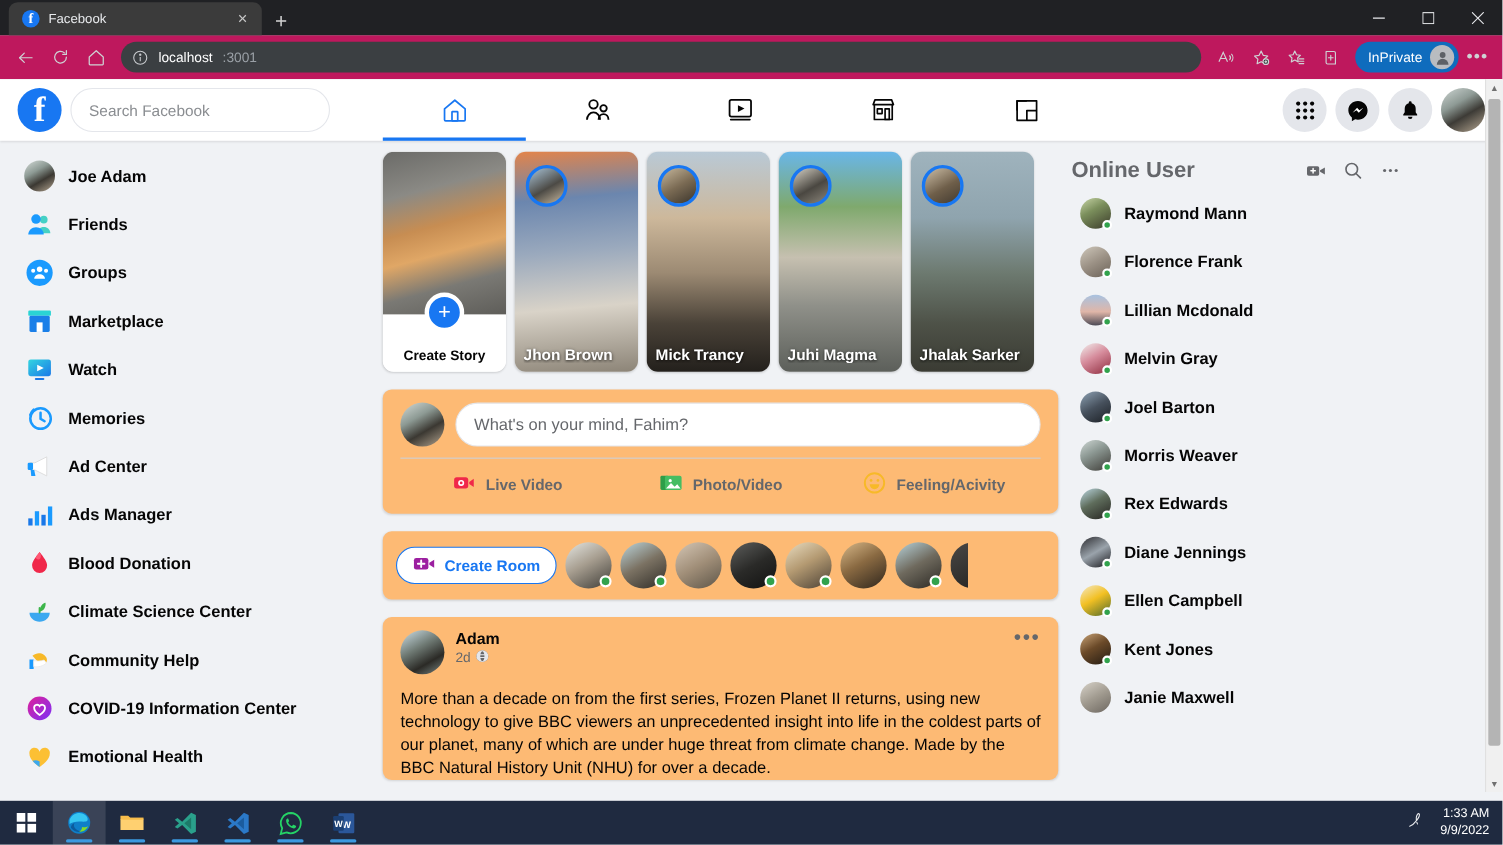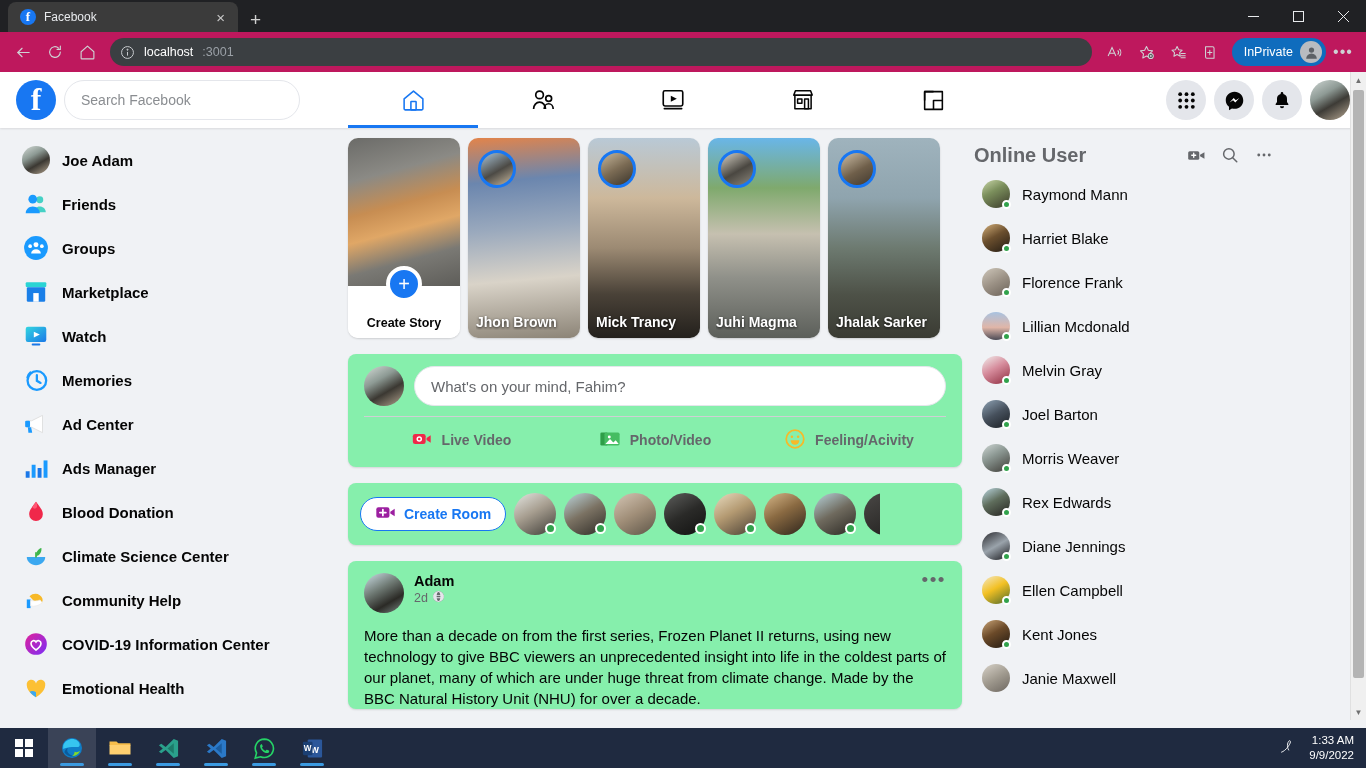--- a/index.html
+++ b/index.html
@@ -97,21 +97,21 @@
   .left-col { width: 348px; padding: 10px 8px 0 14px; overflow: hidden; flex: 0 0 auto; }
   .side-item {
     display: flex; align-items: center; gap: 12px; height: 44px;
     padding: 0 8px; border-radius: 8px; cursor: pointer;
   }
   .side-label { font-size: 15px; color: #050505; font-weight: 600; white-space: nowrap; }
   .side-ico { width: 28px; height: 28px; flex: 0 0 auto; display:flex; align-items:center; justify-content:center; }
 
   
   .center-col { width: 614px; padding-top: 10px; flex: 0 0 auto; }
-  .card { background: #86efac; border-radius: 8px; box-shadow: 0 1px 2px rgba(0,0,0,.12); }
+  .card { background: #fdba74; border-radius: 8px; box-shadow: 0 1px 2px rgba(0,0,0,.12); }
 
   .stories { display: flex; gap: 8px; }
   .story {
     width: 112px; height: 200px; border-radius: 10px; overflow: hidden;
     position: relative; cursor: pointer; flex: 0 0 auto;
     background-size: cover; background-position: center;
     box-shadow: 0 1px 2px rgba(0,0,0,.15);
   }
   .story-create { background: #fff; }
   .story-create .thumb { height: 148px; background-size: cover; background-position: center; }
@@ -175,21 +175,21 @@
   .right-col { width: 340px; padding: 10px 24px 0 12px; flex: 0 0 auto; overflow: hidden; }
   .right-head { display: flex; align-items: center; height: 34px; }
   .right-title { font-size: 20px; font-weight: 600; color: #65676b; flex: 1; }
   .right-icons { display: flex; align-items: center; gap: 6px; }
   .r-ico { width: 28px; height: 28px; display: flex; align-items: center; justify-content: center;
            color: #65676b; border-radius: 50%; cursor: pointer; }
   .online-item {
     display: flex; align-items: center; gap: 12px; height: 44px;
     padding: 0 8px; border-radius: 8px; cursor: pointer;
   }
-  .online-name { font-size: 15px; font-weight: 400; color: #050505; white-space: nowrap; }
+  .online-name { font-size: 15px; font-weight: 700; color: #050505; white-space: nowrap; }
   .on-av { position: relative; flex: 0 0 auto; }
 
   
   .pscroll {
     position: absolute; right: 0; top: 0; width: 16px; height: 648px;
     background: #f0f0f0; border-left: 1px solid #e0e0e0; z-index: 20;
   }
   .pscroll .arrow { height: 16px; display: flex; align-items: center; justify-content: center;
                     color: #707070; font-size: 8px; cursor: pointer; }
   .pscroll .thumbb { position: absolute; left: 2px; right: 2px; top: 18px; height: 588px;
@@ -709,27 +709,20 @@
         <div>
           <div class="online-item">
               <span class="on-av">
                 <span class="avatar" style="width:28px;height:28px;display:block;background:linear-gradient(150deg,#c9d6a8,#7b8f5c 40%,#3a3a2a);"></span>
                 <span class="dot-online" style="width:9px;height:9px;right:-1px;bottom:-1px;"></span>
               </span>
               <span class="online-name">Raymond Mann</span>
             </div>
           <div class="online-item">
               <span class="on-av">
-                <span class="avatar" style="width:28px;height:28px;display:block;background:linear-gradient(150deg,#d4b07a,#6b4f2e 45%,#221b13);"></span>
-                <span class="dot-online" style="width:9px;height:9px;right:-1px;bottom:-1px;"></span>
-              </span>
-              <span class="online-name">Harriet Blake</span>
-            </div>
-          <div class="online-item">
-              <span class="on-av">
                 <span class="avatar" style="width:28px;height:28px;display:block;background:linear-gradient(150deg,#cfc8bb,#9b9185 50%,#6b6258);"></span>
                 <span class="dot-online" style="width:9px;height:9px;right:-1px;bottom:-1px;"></span>
               </span>
               <span class="online-name">Florence Frank</span>
             </div>
           <div class="online-item">
               <span class="on-av">
                 <span class="avatar" style="width:28px;height:28px;display:block;background:linear-gradient(180deg,#a8c2e0 0%,#e0b6a8 55%,#4b4a55 100%);"></span>
                 <span class="dot-online" style="width:9px;height:9px;right:-1px;bottom:-1px;"></span>
               </span>

